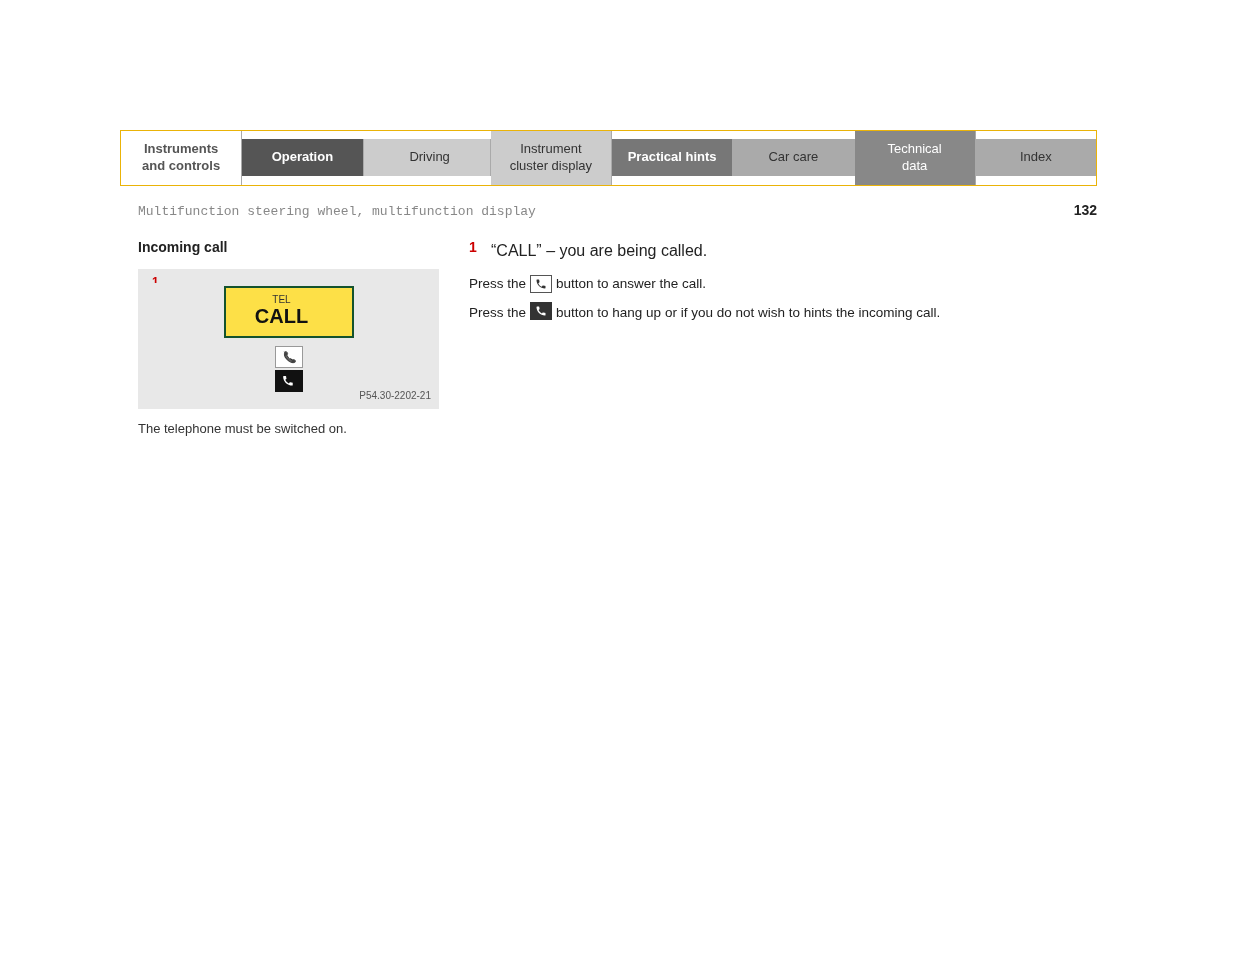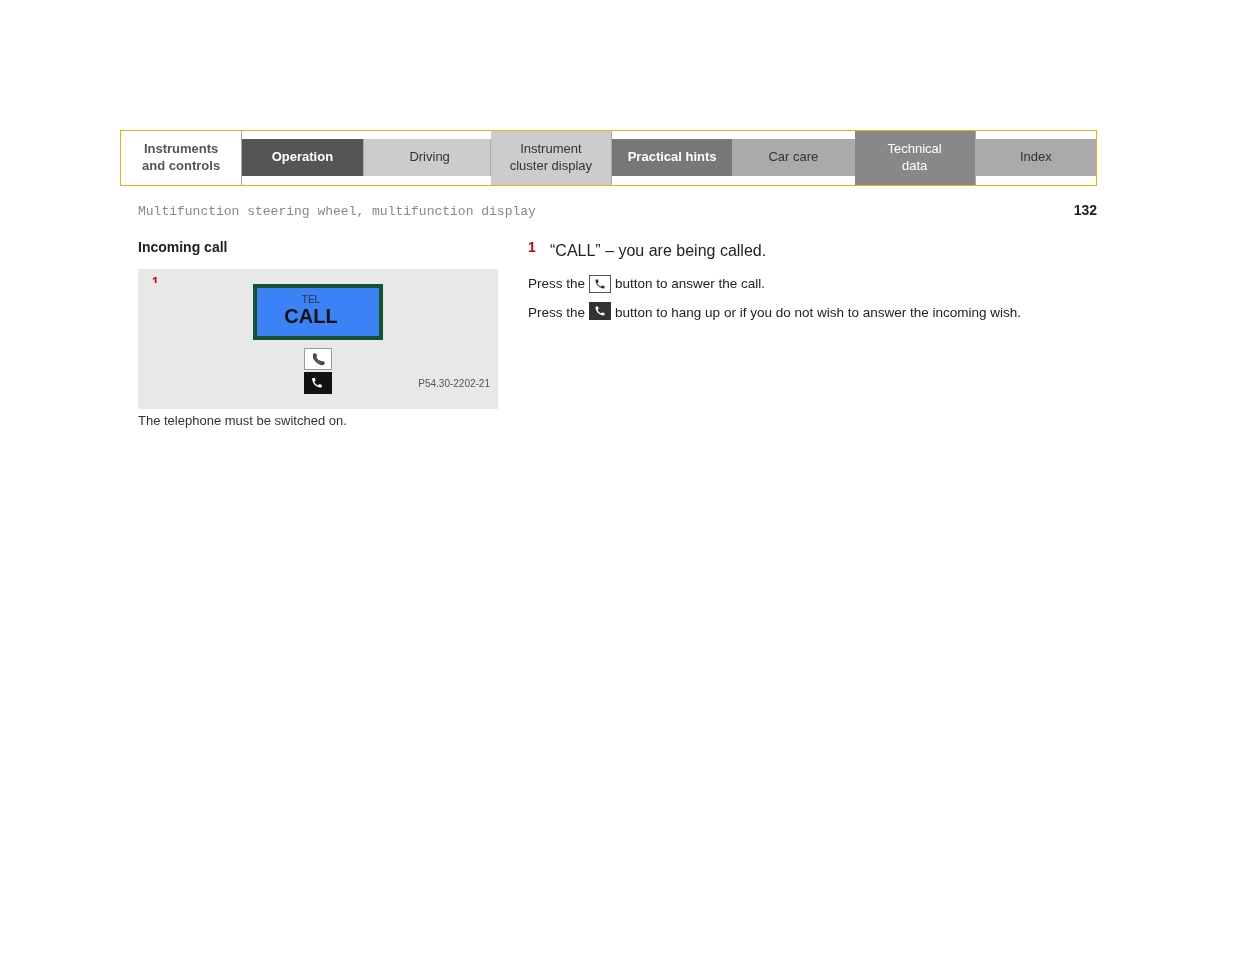--- a/index.html
+++ b/index.html
@@ -98,21 +98,21 @@
       margin-left: 20px;
     }
 
     
     .main-layout {
       display: flex;
       gap: 30px;
     }
 
     .left-col {
-      width: 360px;
+      width: 301px;
       flex-shrink: 0;
     }
 
     .right-col {
       flex: 1;
     }
 
     .section-title {
       font-weight: bold;
       font-size: 14px;
@@ -131,22 +131,22 @@
       background: #e8e8e8;
       position: relative;
       display: flex;
       flex-direction: column;
       align-items: center;
       justify-content: center;
       height: 100%;
     }
 
     .display-screen {
-      background: #3b82f6;
-      border: 4px solid #14532d;
+      background: #fde047;
+      border: 2px solid #14532d;
       width: 130px;
       padding: 6px 24px 8px 10px;
       margin-bottom: 8px;
       position: relative;
     }
 
     .display-tel {
       font-size: 10px;
       text-align: center;
       color: #333;
@@ -194,28 +194,28 @@
       background: #111;
       display: flex;
       align-items: center;
       justify-content: center;
       font-size: 14px;
       color: white;
     }
 
     .diagram-ref {
       position: absolute;
-      bottom: 20px;
+      bottom: 8px;
       right: 8px;
       font-size: 10px;
       color: #555;
     }
 
     .note-text {
-      margin-top: 4px;
+      margin-top: 12px;
       font-size: 13px;
       color: #333;
     }
 
     
     .step-item {
       display: flex;
       align-items: flex-start;
       margin-bottom: 10px;
     }
@@ -360,17 +360,17 @@
         <span>button to answer the call.</span>
       </div>
 
       <div class="instruction-para" style="align-items:flex-start;">
         <span>Press the</span>
         <span class="icon-hangup">
           <svg width="14" height="12" viewBox="0 0 24 24" fill="white">
             <path d="M20.01 15.38c-1.23 0-2.42-.2-3.53-.56-.35-.12-.74-.03-1.01.24l-1.57 1.97c-2.83-1.35-5.48-3.9-6.89-6.83l1.95-1.66c.27-.28.35-.67.24-1.02-.37-1.12-.56-2.32-.56-3.57 0-.54-.45-.99-.99-.99H4.19C3.65 3 3 3.24 3 3.99 3 13.28 10.73 21 20.01 21c.71 0 .99-.63.99-1.18v-3.45c0-.54-.45-.99-.99-.99z"></path>
           </svg>
         </span>
-        <span>button to hang up or if you do not wish to answer the incoming wish.</span>
+        <span>button to hang up or if you do not wish to hints the incoming call.</span>
       </div>
     </div>
   </div>
 </div>
 
 </body></html>

